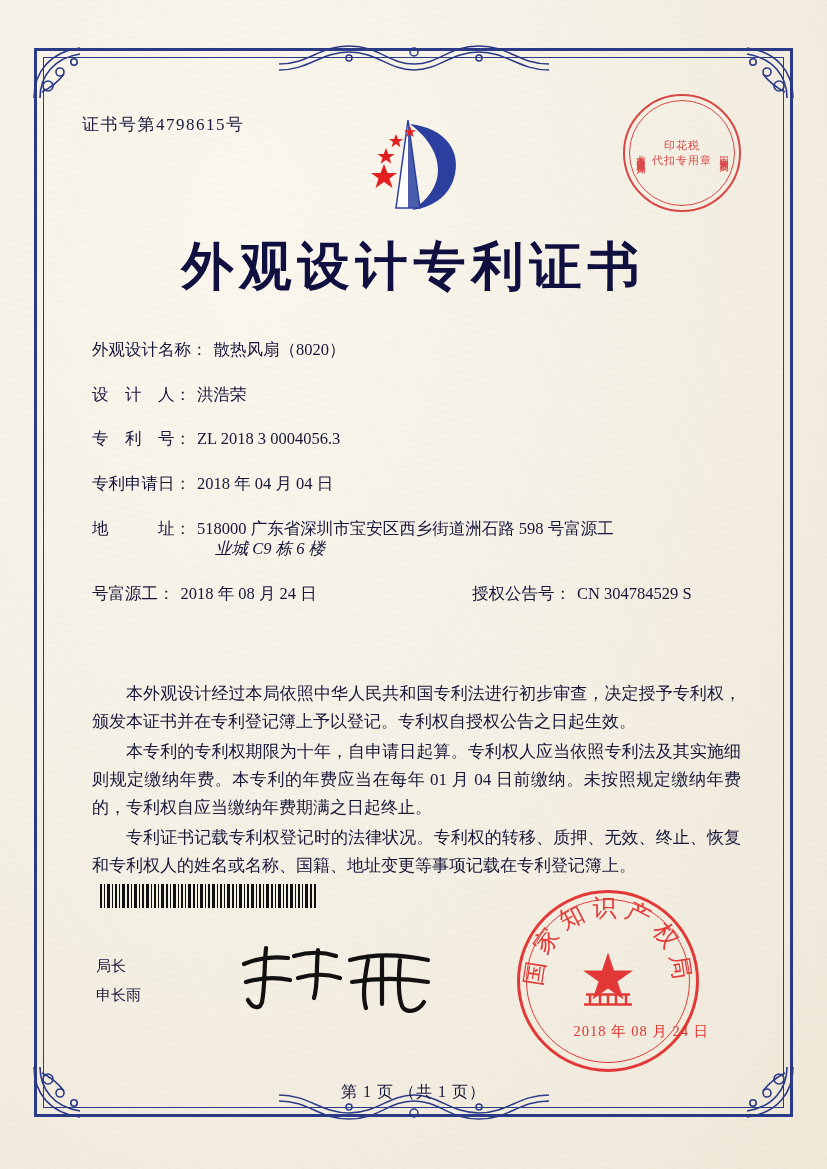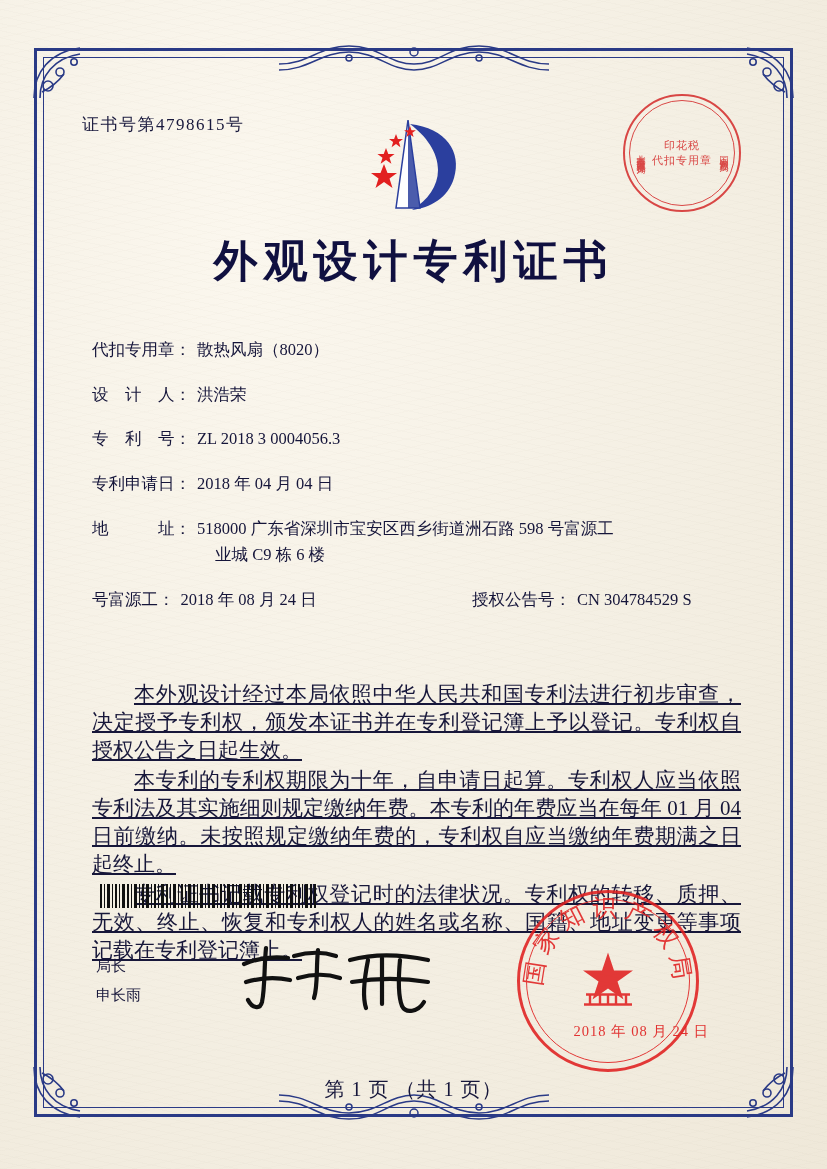--- a/index.html
+++ b/index.html
@@ -153,21 +153,21 @@
     font-size: 11px;
     line-height: 15px;
     letter-spacing: 1px;
   }
 
   .title {
     position: absolute;
     left: 0; right: 0;
     top: 232px;
     text-align: center;
-    font-size: 44px;
+    font-size: 52px;
     font-weight: bold;
     letter-spacing: 6px;
     color: #101040;
     font-family: "DejaVu Serif", "Liberation Serif", serif;
   }
 
   .fields {
     position: absolute;
     left: 92px;
     top: 340px;
@@ -184,40 +184,39 @@
     white-space: nowrap;
     color: #15153a;
   }
   .field-value {
     color: #15153a;
     margin-left: 6px;
   }
   .field-value .second-line {
     display: block;
     margin-left: 18px;
-    margin-top: 6px;
+    font-style: italic;
   }
   .grant-row {
     display: flex;
     align-items: baseline;
     margin-bottom: 22px;
   }
   .grant-left { width: 380px; }
   .grant-right { }
 
   .body-text {
     position: absolute;
     left: 92px;
     right: 86px;
     top: 680px;
-    font-size: 21px;
+    font-size: 17px;
     line-height: 28px;
     text-align: justify;
     color: #17173a;
-    text-decoration: underline;
   }
   .body-text p {
     margin: 0 0 2px 0;
     text-indent: 2em;
   }
 
   .barcode {
     position: absolute;
     left: 100px;
     top: 884px;
@@ -283,21 +282,21 @@
     color: #e02020;
     letter-spacing: 1px;
     opacity: 0.9;
   }
 
   .footer {
     position: absolute;
     left: 0; right: 0;
     bottom: 66px;
     text-align: center;
-    font-size: 20px;
+    font-size: 16px;
     color: #16163a;
     letter-spacing: 1px;
   }
 </style>
 </head>
 <body>
 
 <div class="page">
   <div class="texture"></div>
 
@@ -390,21 +389,21 @@
     <div class="center">
       <div>印花税</div>
       <div>代扣专用章</div>
     </div>
   </div>
 
   <div class="title">外观设计专利证书</div>
 
   <div class="fields">
     <div class="field-row">
-      <span class="field-label">代扣专用章：</span>
+      <span class="field-label">外观设计名称：</span>
       <span class="field-value">散热风扇（8020）</span>
     </div>
     <div class="field-row">
       <span class="field-label">设　计　人：</span>
       <span class="field-value">洪浩荣</span>
     </div>
     <div class="field-row">
       <span class="field-label">专　利　号：</span>
       <span class="field-value">ZL 2018 3 0004056.3</span>
     </div>

